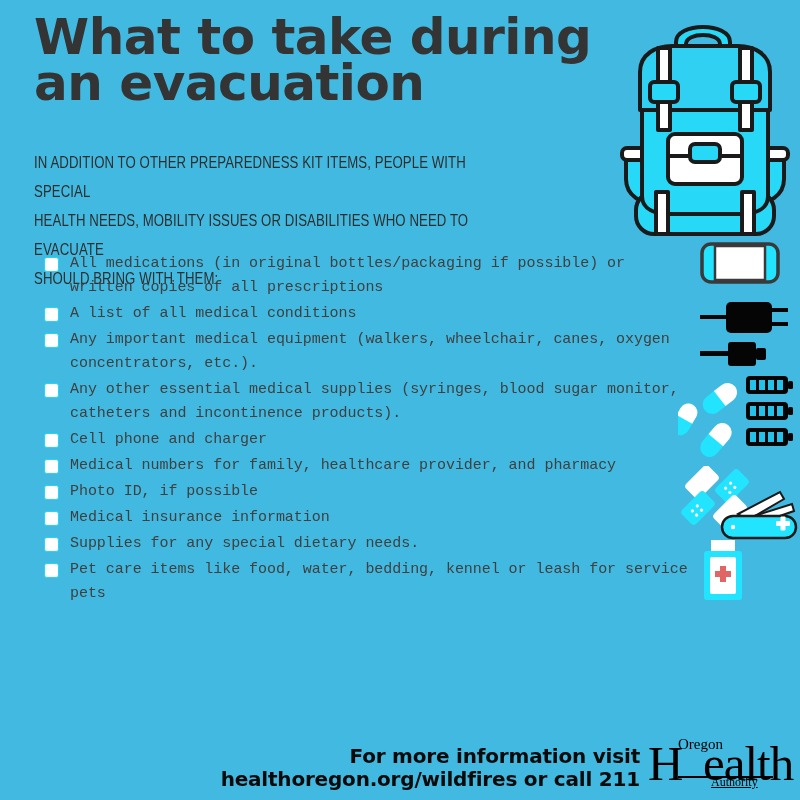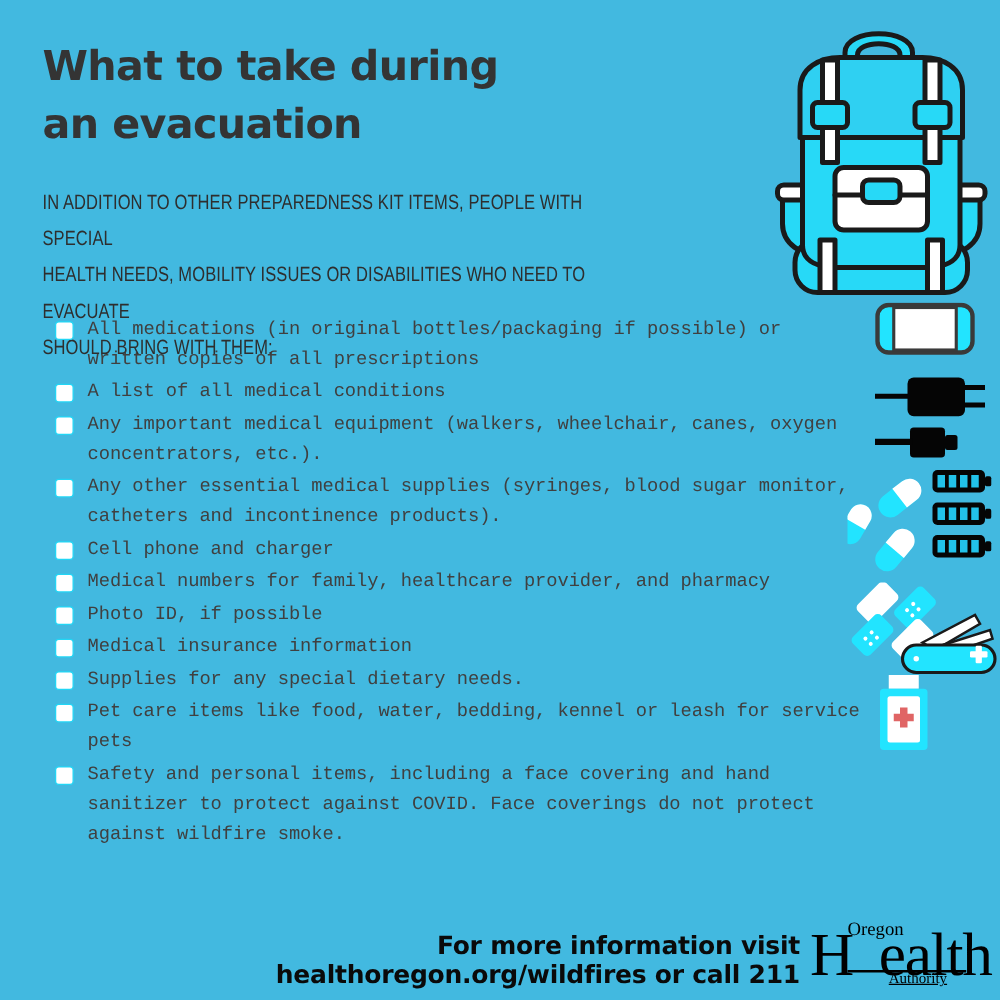--- a/index.html
+++ b/index.html
@@ -6,24 +6,24 @@
   body{
     width:800px;height:800px;
     background:#42b9e0;
     font-family:"Liberation Sans",sans-serif;
     overflow:hidden;position:relative;
   }
   .page{position:relative;width:800px;height:800px;overflow:hidden;}
 
   
   .title{
-    position:absolute;left:34px;top:30px;width:560px;
+    position:absolute;left:34px;top:14px;width:560px;
     font-family:"DejaVu Sans",sans-serif;
     font-weight:bold;
-    font-size:33px;line-height:46px;
+    font-size:50px;line-height:46px;
     letter-spacing:-0.5px;
     color:#343434;
     white-space:pre-line;
   }
 
   
   .subtitle{
     position:absolute;left:34px;top:148px;width:600px;
     font-family:"Liberation Sans Narrow","Liberation Sans",sans-serif;
     font-size:16.5px;line-height:29px;
@@ -157,24 +157,20 @@
         <div class="itext">Medical insurance information</div>
       </div>
       <div class="item">
         <div class="cbox"></div>
         <div class="itext">Supplies for any special dietary needs.</div>
       </div>
       <div class="item">
         <div class="cbox"></div>
         <div class="itext">Pet care items like food, water, bedding, kennel or leash for service pets</div>
       </div>
-      <div class="item">
-        <div class="cbox"></div>
-        <div class="itext">Safety and personal items, including a face covering and hand sanitizer to protect against COVID. Face coverings do not protect against wildfire smoke.</div>
-      </div>
     </div>
 
   <div class="footer">For more information visit
 healthoregon.org/wildfires or call 211</div>
 
   <div class="logo">
     <div class="lg-h">H</div>
     <div class="lg-oregon">Oregon</div>
     <div class="lg-rule"></div>
     <div class="lg-auth">Authority</div>

